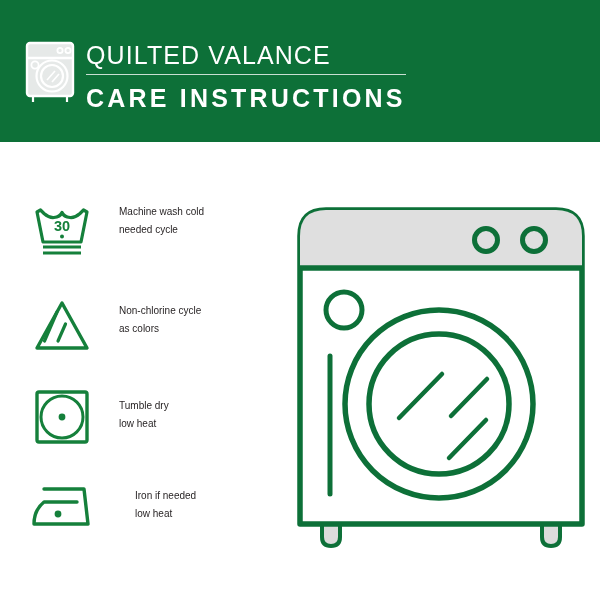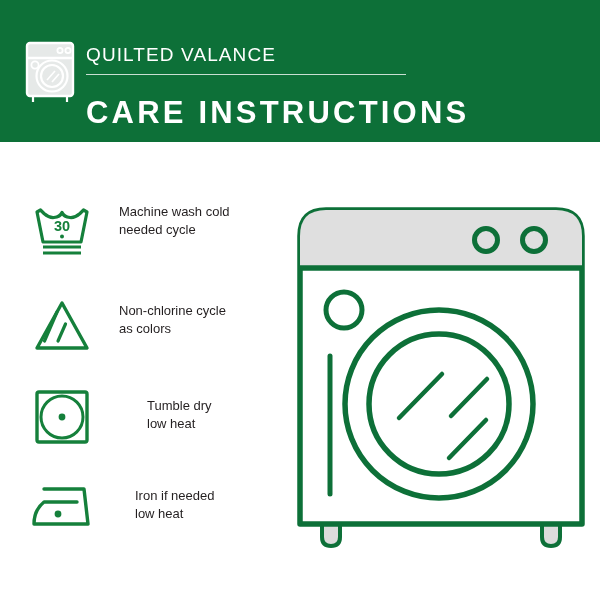--- a/index.html
+++ b/index.html
@@ -37,36 +37,36 @@
     height: 62px;
   }
   #header-text {
     position: absolute;
     left: 86px;
     top: 40px;
     width: 470px;
   }
   #title-main {
     color: #ffffff;
-    font-size: 19px;
+    font-size: 25px;
     font-weight: 400;
     letter-spacing: 1.1px;
     line-height: 30px;
     white-space: nowrap;
   }
   #title-rule {
     margin-top: 4px;
     width: 320px;
     height: 1px;
     background: #c9dfd2;
   }
   #title-sub {
-    margin-top: 23px;
+    margin-top: 8px;
     color: #ffffff;
-    font-size: 31px;
+    font-size: 25px;
     font-weight: 700;
     letter-spacing: 3.2px;
     line-height: 30px;
     white-space: nowrap;
   }
 
   
   #care-list {
     position: absolute;
     left: 0;
@@ -83,33 +83,33 @@
     top: 0;
     width: 62px;
     height: 62px;
   }
   .care-text {
     position: absolute;
     left: 119px;
     top: 0;
     width: 165px;
     color: #231f20;
-    font-size: 13px;
+    font-size: 10px;
     line-height: 17.5px;
   }
   .care-text .line {
     display: block;
     white-space: nowrap;
   }
   .row-wash   .care-icon { top: 12px; }
   .row-wash   .care-text { top: 13px; }
   .row-bleach .care-icon { top: 18px; }
   .row-bleach .care-text { top: 22px; }
   .row-dry    .care-icon { top: 16px; }
-  .row-dry    .care-text { top: 27px; margin-left: 28px; }
+  .row-dry    .care-text { top: 27px; }
   .row-iron   .care-icon { top: 20px; }
   .row-iron   .care-text { top: 27px; margin-left: 16px; }
 
   
   #washer-illustration {
     position: absolute;
     left: 296px;
     top: 196px;
     width: 290px;
     height: 368px;

